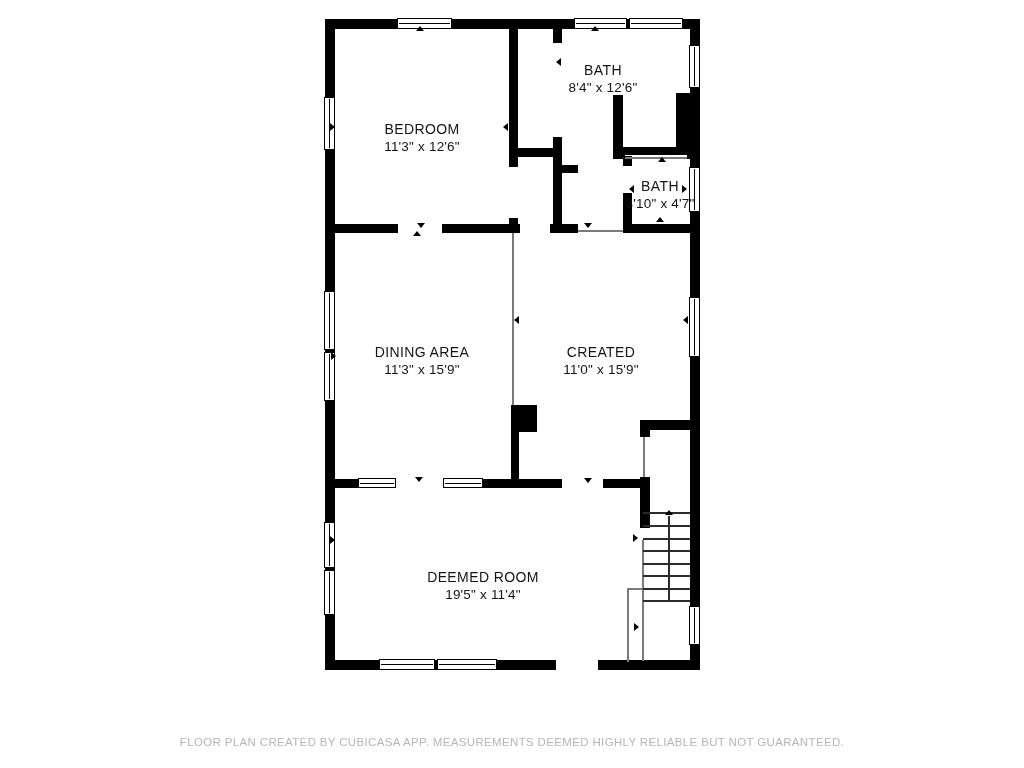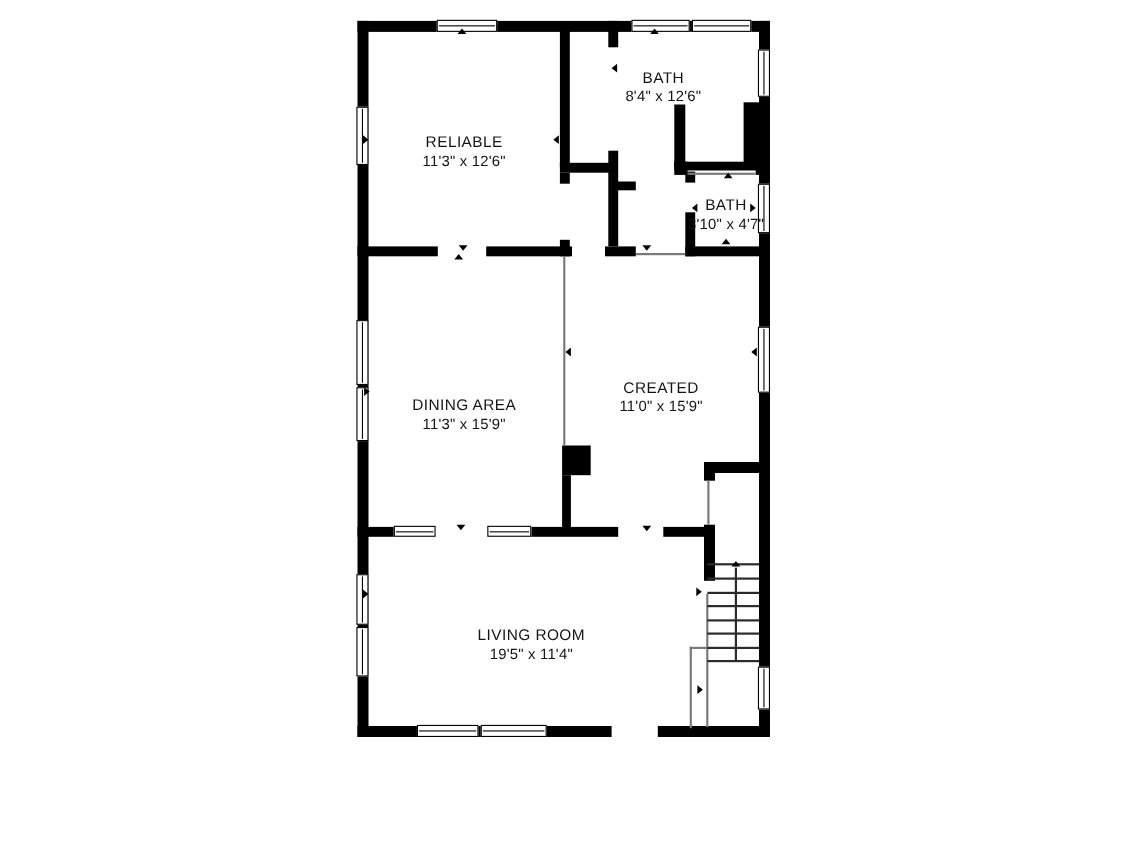--- a/index.html
+++ b/index.html
@@ -141,37 +141,38 @@
       <div class="tri down" style="left: 584px; top: 223px;"></div>
       <div class="tri left" style="left: 514px; top: 316px;"></div>
       <div class="tri left" style="left: 683px; top: 316px;"></div>
       <div class="tri right" style="left: 331px; top: 352px;"></div>
       <div class="tri down" style="left: 584px; top: 478px;"></div>
       <div class="tri down" style="left: 415px; top: 477px;"></div>
       <div class="tri right" style="left: 633px; top: 534px;"></div>
       <div class="tri right" style="left: 634px; top: 623px;"></div>
       <div class="tri right" style="left: 330px; top: 536px;"></div>
       <div class="room-label" style="left: 422px; top: 121px;">
-        <div class="rname">RELIABLE</div>
+        <div class="rname">BEDROOM</div>
         <div class="rdims">11'3" x 12'6"</div>
       </div>
       <div class="room-label" style="left: 603px; top: 62px;">
         <div class="rname">BATH</div>
         <div class="rdims">8'4" x 12'6"</div>
       </div>
       <div class="room-label" style="left: 660px; top: 178px;">
         <div class="rname">BATH</div>
         <div class="rdims">3'10" x 4'7"</div>
       </div>
-      <div class="room-label" style="left: 422px; top: 360px;">
+      <div class="room-label" style="left: 422px; top: 344px;">
         <div class="rname">DINING AREA</div>
         <div class="rdims">11'3" x 15'9"</div>
       </div>
       <div class="room-label" style="left: 601px; top: 344px;">
         <div class="rname">CREATED</div>
         <div class="rdims">11'0" x 15'9"</div>
       </div>
       <div class="room-label" style="left: 483px; top: 569px;">
-        <div class="rname">LIVING ROOM</div>
+        <div class="rname">DEEMED ROOM</div>
         <div class="rdims">19'5" x 11'4"</div>
       </div>
     </div>
+  <div id="footer" style="top: 736px;">FLOOR PLAN CREATED BY CUBICASA APP. MEASUREMENTS DEEMED HIGHLY RELIABLE BUT NOT GUARANTEED.</div>
 </div>
 
 </body></html>

